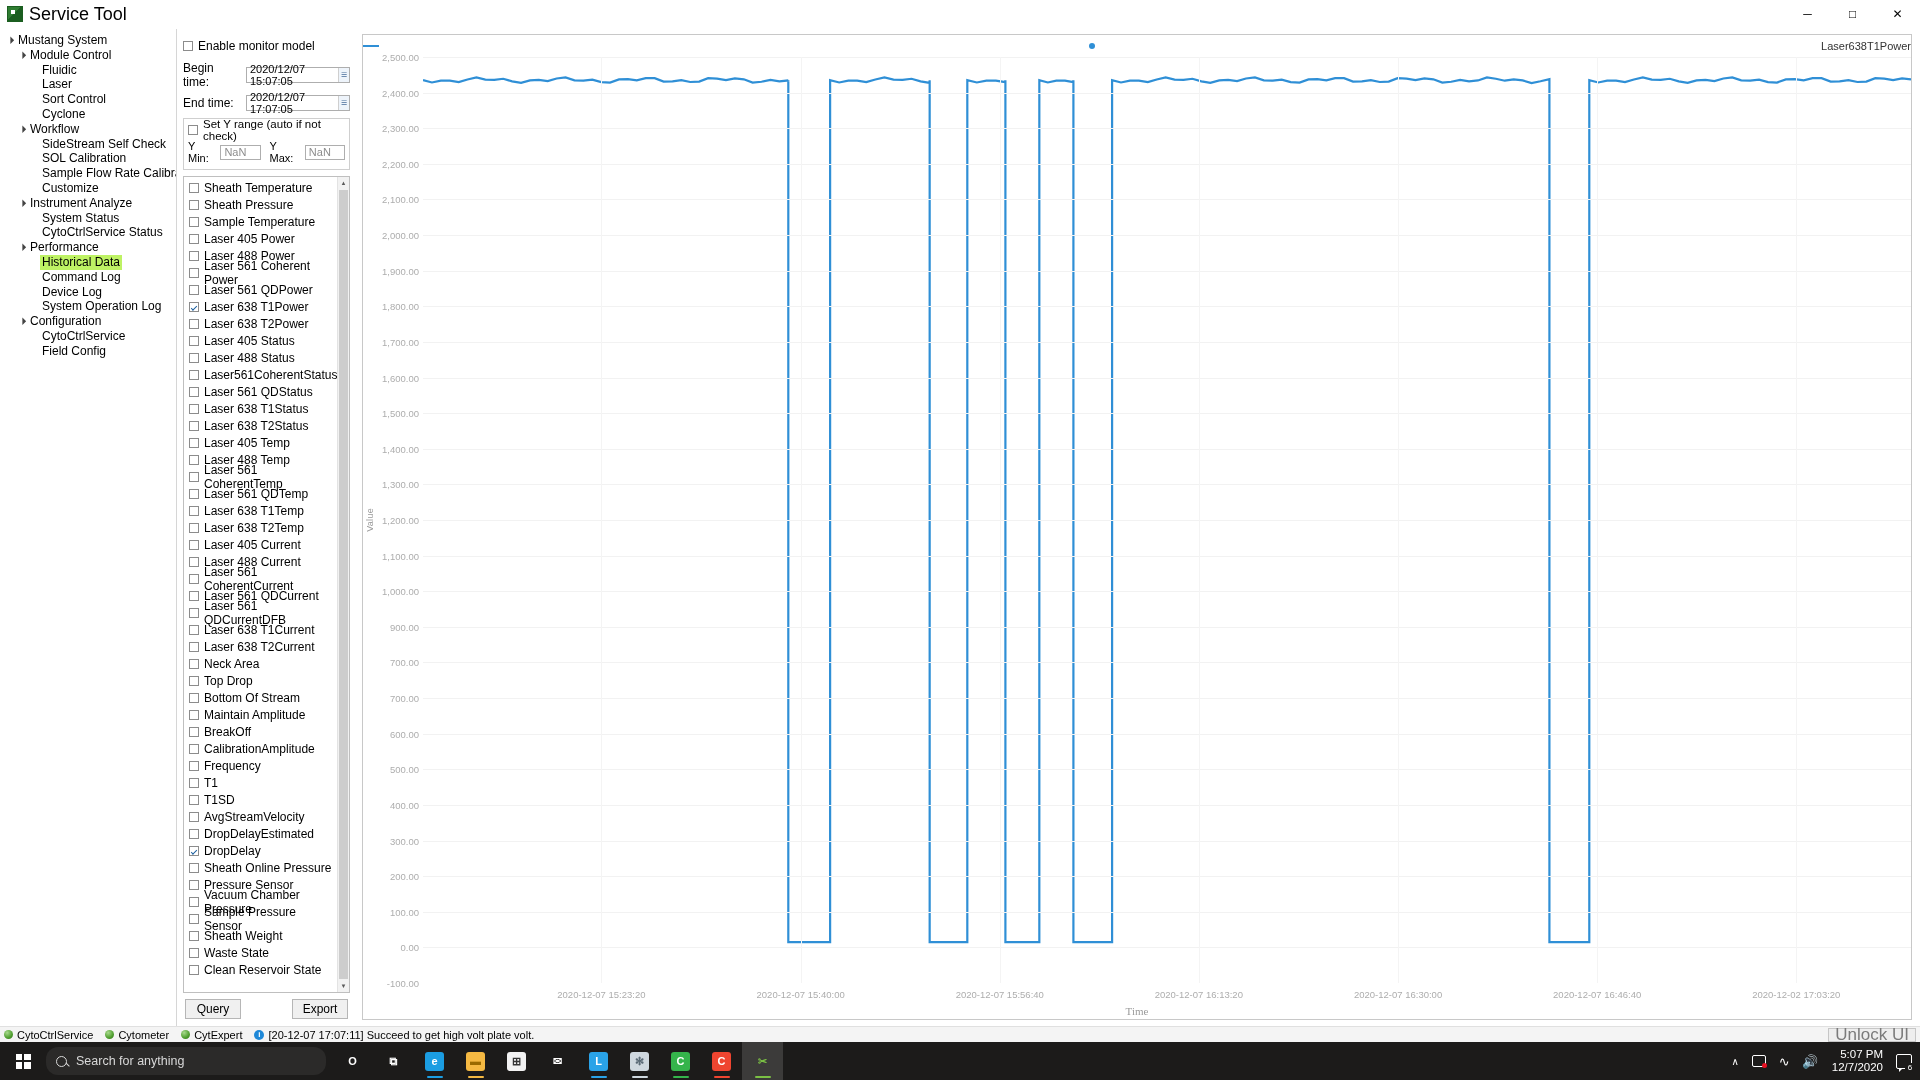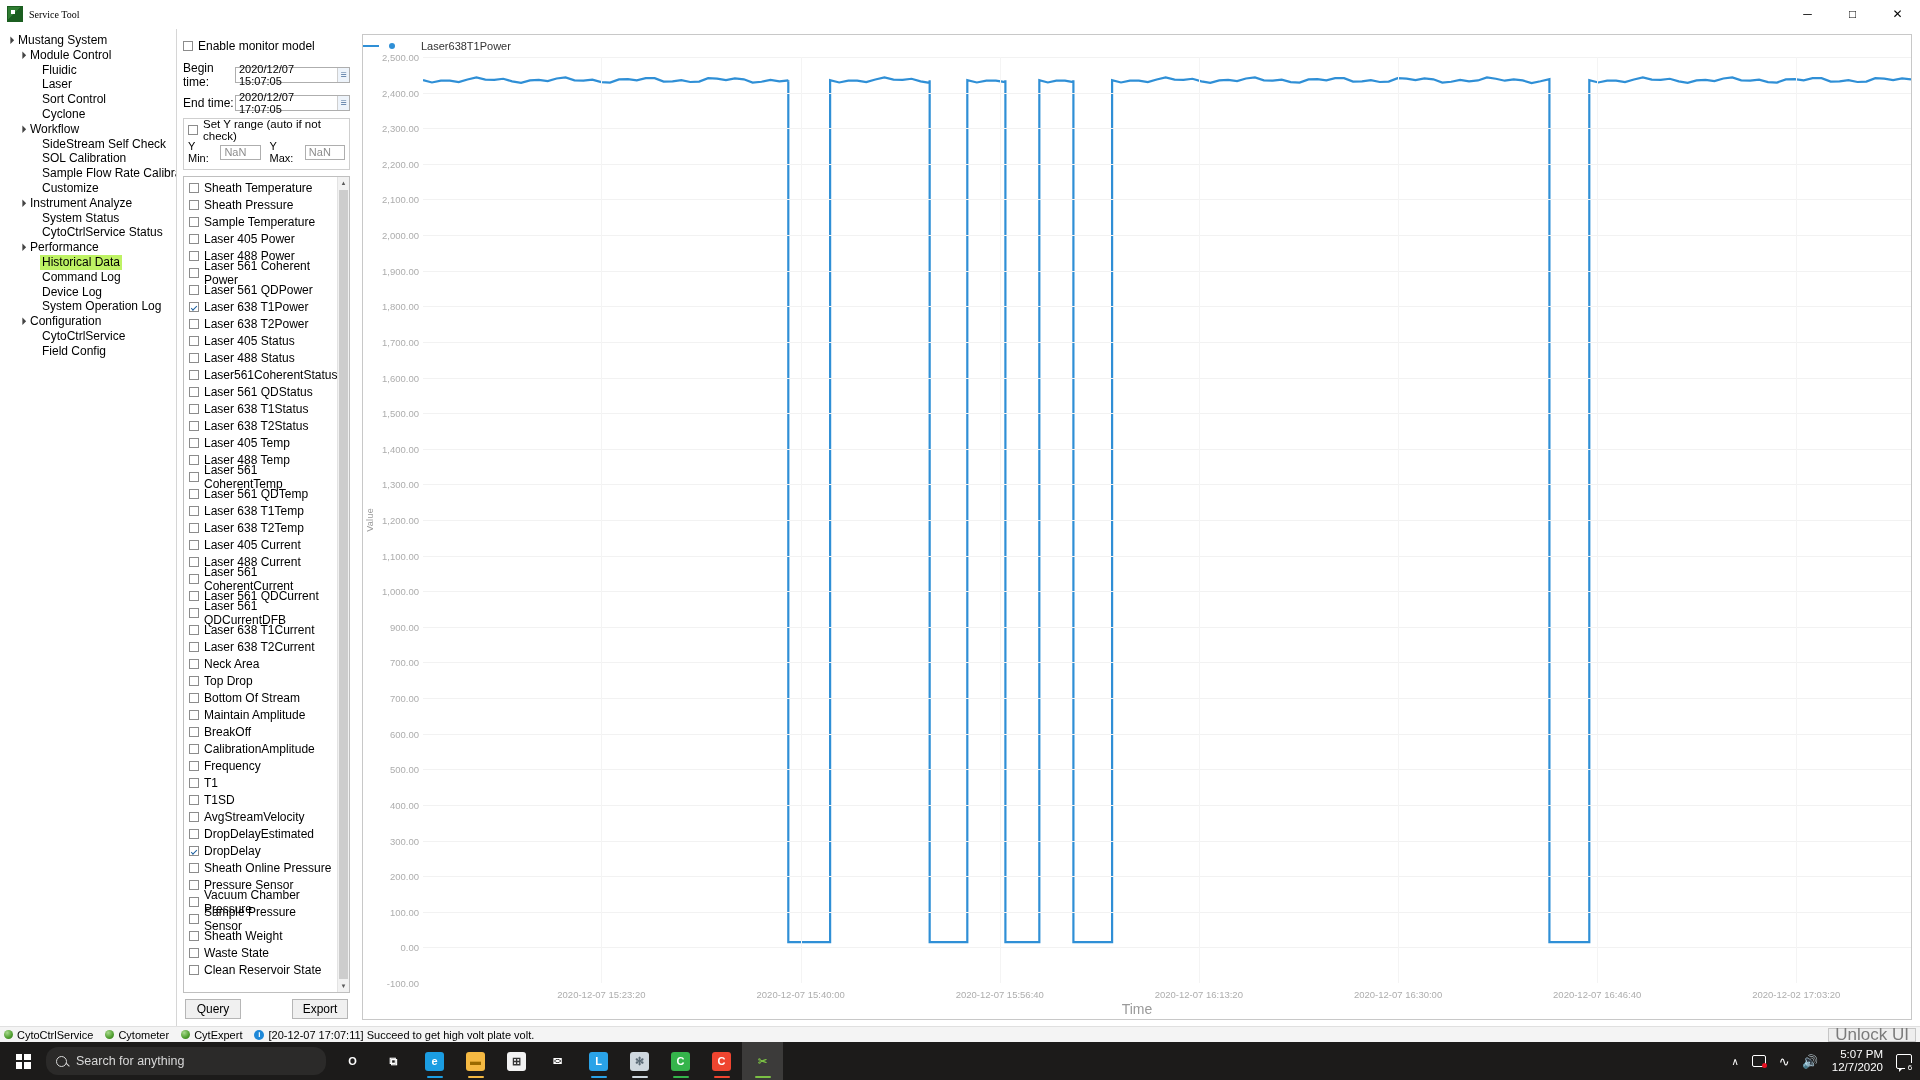--- a/index.html
+++ b/index.html
@@ -10,21 +10,21 @@
     font-size:12px; color:#000; background:#fff;
   }
   .app { width:1920px; height:1080px; display:flex; flex-direction:column; background:#fff; }
 
   
   .titlebar { height:29px; display:flex; align-items:center; background:#fff; border-bottom:1px solid #fff; flex:0 0 auto;}
   .titlebar .appicon { width:16px; height:16px; margin:0 6px 0 7px; background:
       linear-gradient(135deg,#2f7d32 0%,#2f7d32 45%,#1b5e20 45%,#1b5e20 100%);
       border:1px solid #1b5e20; position:relative; }
   .titlebar .appicon:after{content:"";position:absolute;left:3px;top:3px;width:4px;height:4px;background:#fff;}
-  .titlebar .apptitle { font-size:10px; color:#000;font-family:Liberation Serif, serif; }
+  .titlebar .apptitle { font-size:18px; color:#000; }
   .titlebar .wincontrols { margin-left:auto; display:flex; height:29px; }
   .titlebar .wc { width:45px; height:29px; display:flex; align-items:center; justify-content:center; font-size:12px; color:#000; }
 
   
   .menubar { height:20px; display:flex; align-items:center; padding-left:6px; gap:2px; flex:0 0 auto; }
   .menubar .mi { padding:2px 8px; font-size:12px; }
 
   
   .bodysplit { flex:1 1 auto; display:flex; min-height:0; }
 
@@ -42,21 +42,21 @@
   .midpanel { width:180px; flex:0 0 180px; border-left:1px solid #d6d6d6; border-right:0; display:flex; flex-direction:column;
               padding:6px 6px 0 6px; background:#fff; }
   .row { display:flex; align-items:center; margin-bottom:2px; }
   .chkline { display:flex; align-items:center; height:17px; font-size:12px; }
   .cb { width:10px; height:10px; border:1px solid #8c8c8c; background:#fff; margin-right:5px;
         flex:0 0 10px; position:relative; }
   .cb.checked:after { content:""; position:absolute; left:1px; top:3px; width:5px; height:2px;
         border-left:1.6px solid #1b5e9e; border-bottom:1.6px solid #1b5e9e; transform:rotate(-45deg); }
   .fieldlabel { font-size:12px; width:52px; flex:0 0 52px; }
   .dtbox { flex:1 1 auto; height:16px; border:1px solid #aeaeae; background:#fff; display:flex; align-items:center;
-           font-size:11px; padding-left:3px; position:relative; }
+           font-size:11px; padding-left:3px; position:relative;margin-left:11px; }
   .dtbox .spin { margin-left:auto; width:12px; height:14px; border-left:1px solid #cfcfcf; background:#eef4fb;
            display:flex; align-items:center; justify-content:center; font-size:7px; color:#4a6d9a; }
   .yfs { border:1px solid #cfcfcf; padding:4px 4px 5px 4px; margin-top:3px; }
   .ysmall { display:flex; align-items:center; gap:3px; font-size:11px; margin-top:3px; }
   .ybox { width:42px; height:15px; border:1px solid #aeaeae; background:#fff; color:#8d8d8d; font-size:11px;
           padding-left:3px; display:flex; align-items:center; }
   .listbox { margin-top:6px; flex:1 1 auto; border:1px solid #bfbfbf; background:#fff; position:relative;
              display:flex; overflow:hidden; }
   .listinner { flex:1 1 auto; padding:2px 0 0 5px; overflow:hidden; }
   .scrollbar { width:12px; flex:0 0 12px; background:#f2f2f2; border-left:1px solid #e3e3e3;
@@ -64,35 +64,35 @@
   .sbbtn { width:12px; height:12px; display:flex; align-items:center; justify-content:center; font-size:6px; color:#5a5a5a; }
   .sbthumb { width:9px; flex:1 1 auto; margin:1px 0; background:#cdcdcd; }
   .btnrow { display:flex; justify-content:space-between; align-items:center; padding:6px 2px 7px 2px; }
   .btn { width:56px; height:20px; border:1px solid #b6b6b6; background:#f0f0f0; font-size:12px;
          display:flex; align-items:center; justify-content:center; }
 
   
   .chartwrap { flex:1 1 auto; min-width:0; padding:5px 8px 6px 6px; display:flex; }
   .chartbox { flex:1 1 auto; border:1px solid #c8c8c8; background:#fff; display:flex; flex-direction:column;
               position:relative; min-width:0; }
-  .legend { height:22px; display:flex; align-items:center; justify-content:flex-start; gap:21px; font-size:11px; color:#333; }
+  .legend { height:22px; display:flex; align-items:center; justify-content:space-between; gap:21px; font-size:11px; color:#333; }
   .legend .swatch { width:16px; height:2px; background:#2f8fd6; }
   .legend .swatchdot { width:6px; height:6px; border-radius:50%; background:#2f8fd6; margin-left:-11px; }
   .plotarea { flex:1 1 auto; display:flex; min-height:0; position:relative; }
   .ylabelcell { width:14px; flex:0 0 14px; display:flex; align-items:center; justify-content:center; }
   .ylabelcell span { writing-mode:vertical-rl; transform:rotate(180deg); font-size:9px; color:#9a9a9a; letter-spacing:.3px;}
   .ytickcol { width:46px; flex:0 0 46px; position:relative; }
   .ytick { position:absolute; right:4px; transform:translateY(-50%); font-size:9.5px; color:#adadad; white-space:nowrap; }
   .grid { flex:1 1 auto; position:relative; min-width:0; border-left:0; overflow:hidden; }
   .hline { position:absolute; left:0; right:0; height:1px; background:#f2f2f2; }
   .vline { position:absolute; top:0; bottom:0; width:1px; background:#f4f4f4; }
   .xaxisrow { height:36px; flex:0 0 36px; display:flex; position:relative; }
   .xticklabels { position:absolute; left:60px; right:0; top:6px; height:14px; }
   .xtick { position:absolute; transform:translateX(-50%); font-size:9.5px; color:#adadad; white-space:nowrap; }
-  .xaxisname { position:absolute; left:50%; bottom:2px; transform:translateX(-50%); font-size:14px; color:#9a9a9a; }
+  .xaxisname { position:absolute; left:50%; bottom:2px; transform:translateX(-50%); font-size:11px; color:#9a9a9a;font-family:Liberation Serif, serif; }
   svg.series { position:absolute; left:0; top:0; width:100%; height:100%; }
 
   
   .statusbar { height:16px; flex:0 0 16px; display:flex; align-items:center; gap:0px; font-size:11px;
                background:#f4f4f4; border-top:1px solid #e0e0e0; padding:0 4px; }
   .sbitem { display:flex; align-items:center; gap:4px; margin-right:12px; }
   .dotgreen { width:9px; height:9px; border-radius:50%;
      background:radial-gradient(circle at 35% 30%, #a8d98c 0%, #4e9e2e 60%, #2f6b16 100%); }
   .infoicon { width:10px; height:10px; border-radius:50%; background:#1e88d8; color:#fff; font-size:8px;
               display:flex; align-items:center; justify-content:center; font-weight:bold; }

